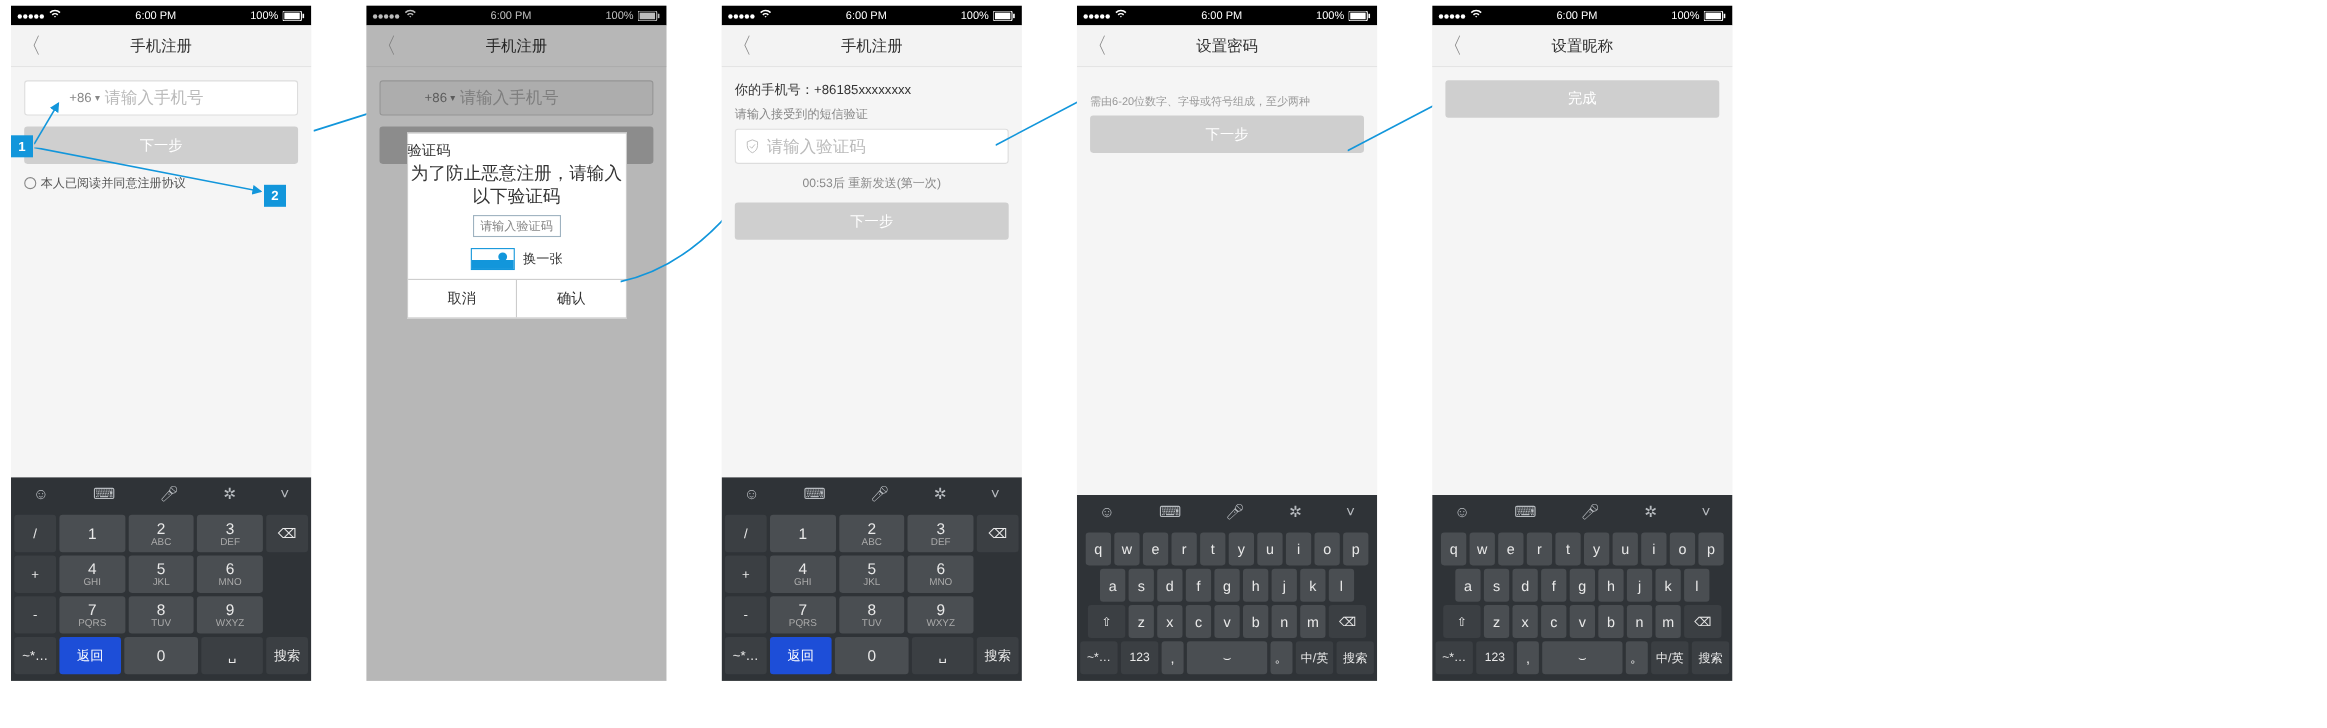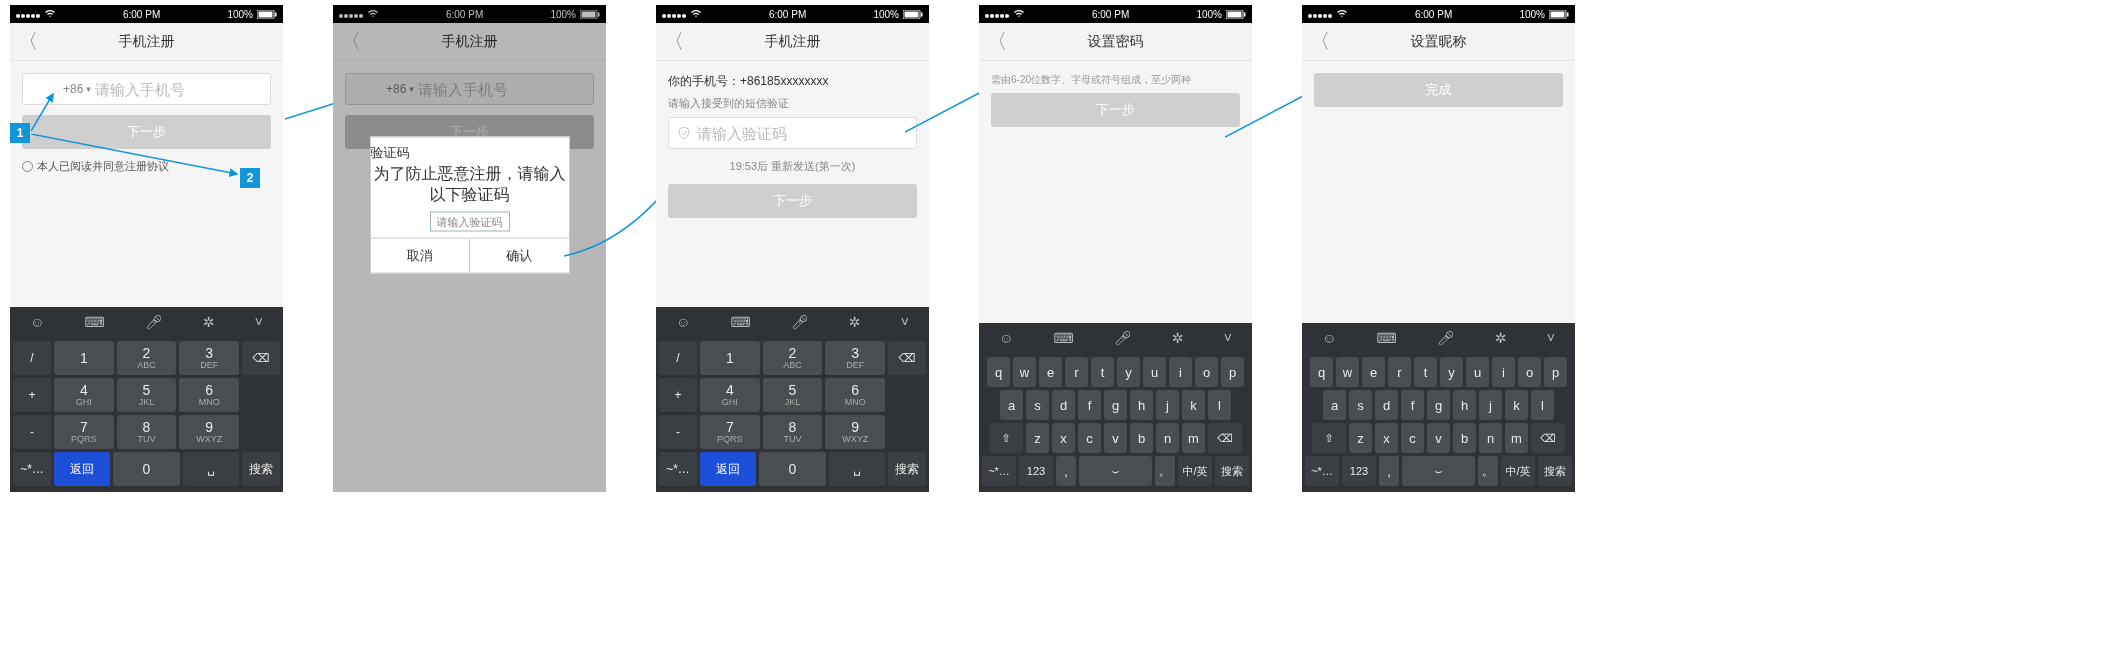--- a/index.html
+++ b/index.html
@@ -7,21 +7,21 @@
     font-family: -apple-system, "Helvetica Neue", Arial, sans-serif;
     background: #fff;
     width: 2115px;
     height: 662px;
     position: relative;
     overflow: hidden;
   }
   .screen {
     position: absolute;
     width: 273px;
-    height: 487px;
+    height: 614px;
     background: #f5f5f5;
     overflow: hidden;
     font-size: 12px;
     color: #333;
   }
   
   .status {
     height: 18px;
     background: #000;
     color: #fff;
@@ -345,20 +345,24 @@
         </span>
       <input placeholder="请输入手机号" style="">
     </div>
     <div class="row btn">下一步</div>
   </div>
   <div class="dim-overlay"></div>
   <div class="modal">
     <div class="modal-title">验证码</div>
     <div class="modal-sub">为了防止恶意注册，请输入以下验证码</div>
     <div class="modal-input">请输入验证码</div>
+    <div class="captcha-row">
+      <div class="captcha-img"></div>
+      <span>换一张</span>
+    </div>
     <div class="modal-btns">
       <div>取消</div>
       <div>确认</div>
     </div>
   </div>
 </div>
 
 <svg class="arrow" style="left:564px; top:156px;" width="130" height="105">
   <path d="M0,100 Q70,85 125,4" fill="none" stroke="#1296db" stroke-width="1.5" marker-end="url(#ah1)"></path>
 </svg>
@@ -387,21 +391,21 @@
   <div class="content">
     <div class="line-text">你的手机号：+86185xxxxxxxx</div>
     <div class="line-text" style="color:#888;font-size:11px;">请输入接受到的短信验证</div>
     <div class="row inputbox">
       <svg class="shield-icon" viewBox="0 0 24 24">
           <path d="M12 2 L20 5 V11 C20 16 16.5 20.5 12 22 C7.5 20.5 4 16 4 11 V5 Z" fill="none" stroke="#bbb" stroke-width="1.5"></path>
           <path d="M8 12 L11 15 L16 9" fill="none" stroke="#bbb" stroke-width="1.5"></path>
         </svg>
       <input placeholder="请输入验证码" style="">
     </div>
-    <div class="tiny-note row">19:53后 重新发送(第一次)</div>
+    <div class="tiny-note row">00:53后 重新发送(第一次)</div>
     <div class="row btn">下一步</div>
   </div>
 
   <div class="keyboard">
     <div class="kb-toolbar">
       <span class="ti">☺</span>
       <span class="ti">⌨</span>
       <span class="ti">🎤︎</span>
       <span class="ti">✲</span>
       <span class="ti">˅</span>
@@ -458,21 +462,21 @@
           <rect x="1.5" y="1.5" width="14" height="6" fill="#fff"></rect>
           <rect x="18" y="2.5" width="1.5" height="4" fill="#fff"></rect>
         </svg>
       </span>
   </div>
   <div class="nav">
     <span class="back">〈</span>
     <span>设置密码</span>
   </div>
   <div class="content">
-    <div class="line-text" style="font-size:10px;color:#999;">需由6-20位数字、字母或符号组成，至少两种</div>
+    <div class="line-text" style="font-size:10px;color:#999;margin-top:12px;">需由6-20位数字、字母或符号组成，至少两种</div>
     <div class="row btn">下一步</div>
   </div>
 
   <div class="keyboard">
     <div class="kb-toolbar">
       <span class="ti">☺</span>
       <span class="ti">⌨</span>
       <span class="ti">🎤︎</span>
       <span class="ti">✲</span>
       <span class="ti">˅</span>

